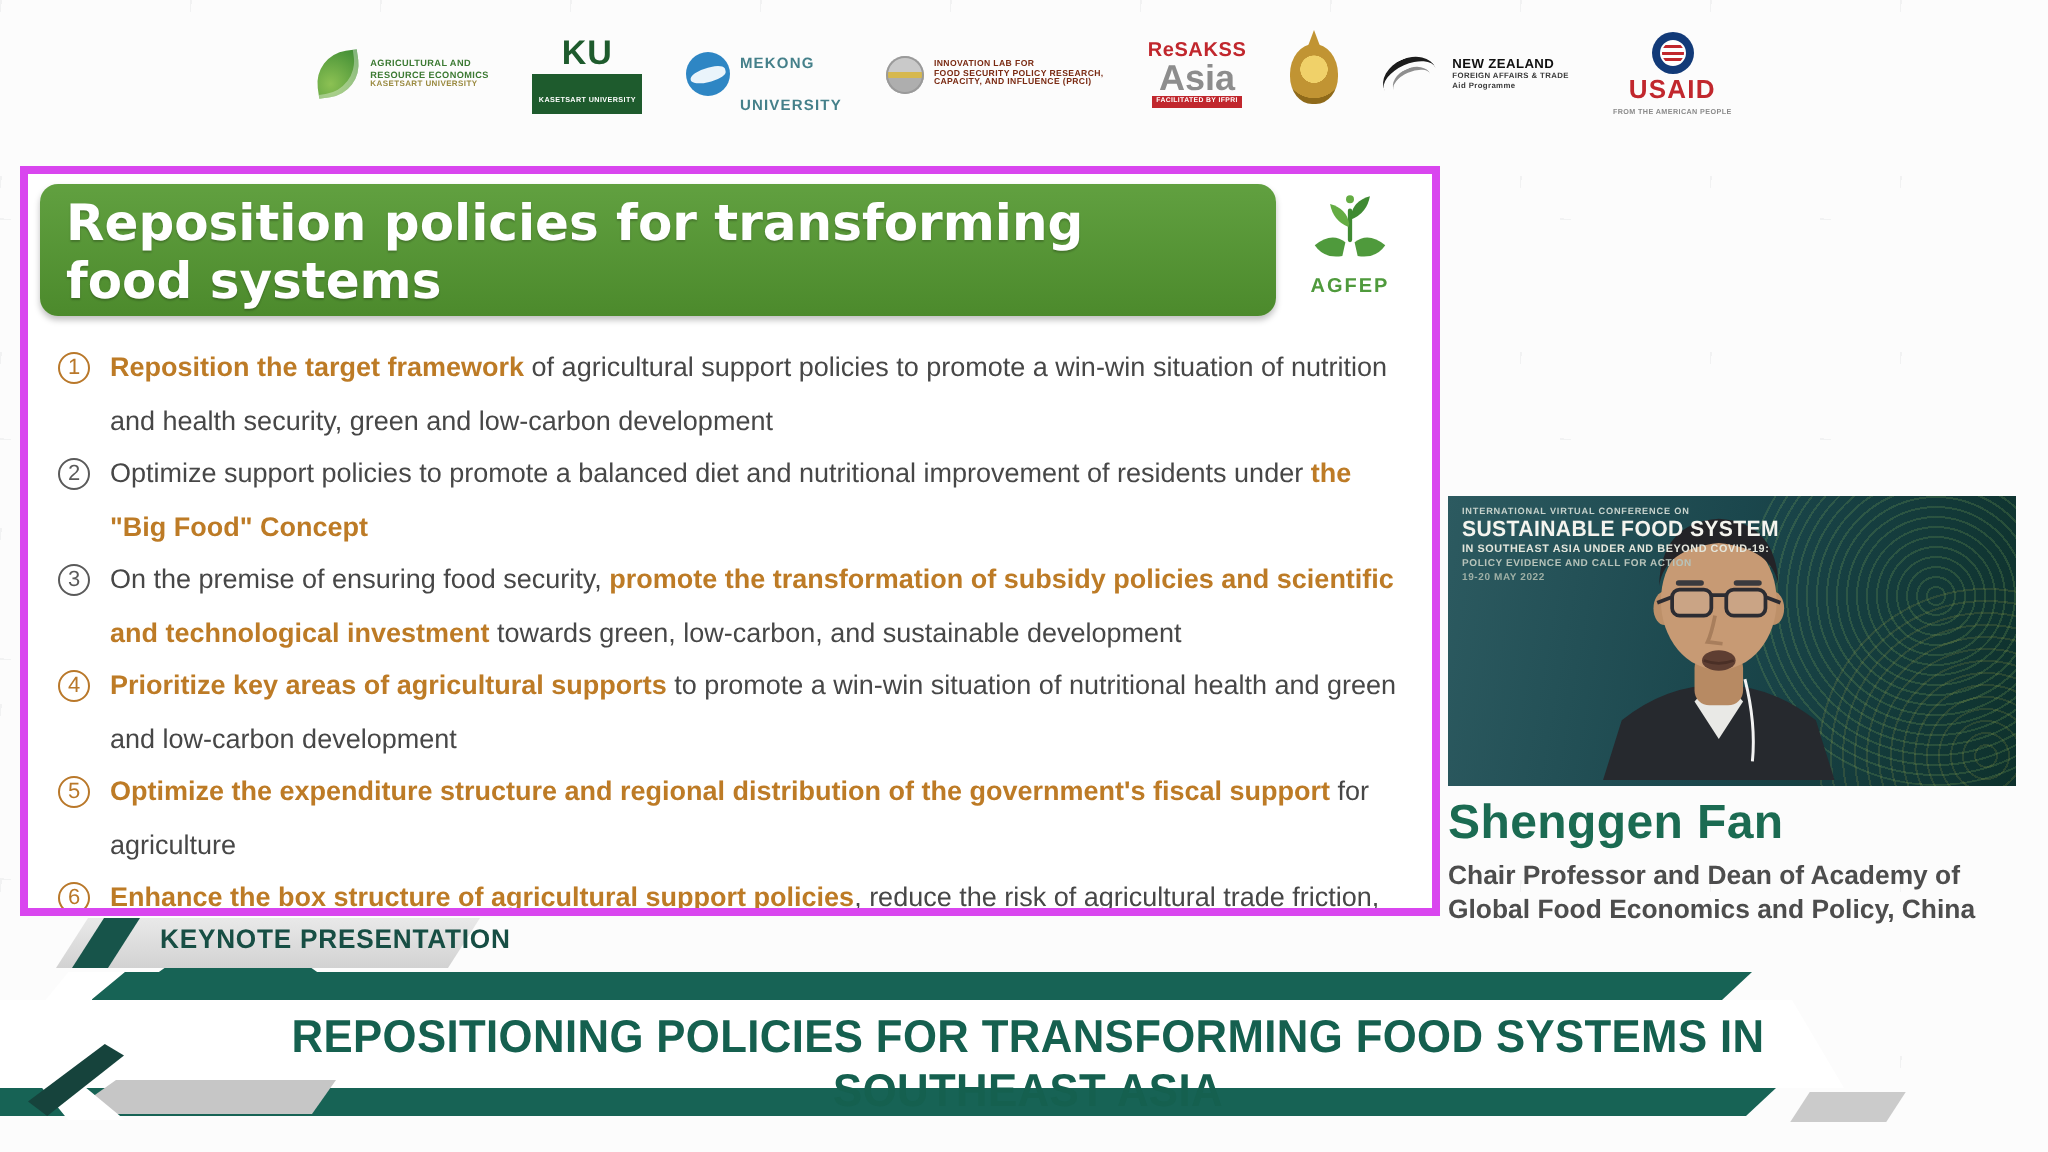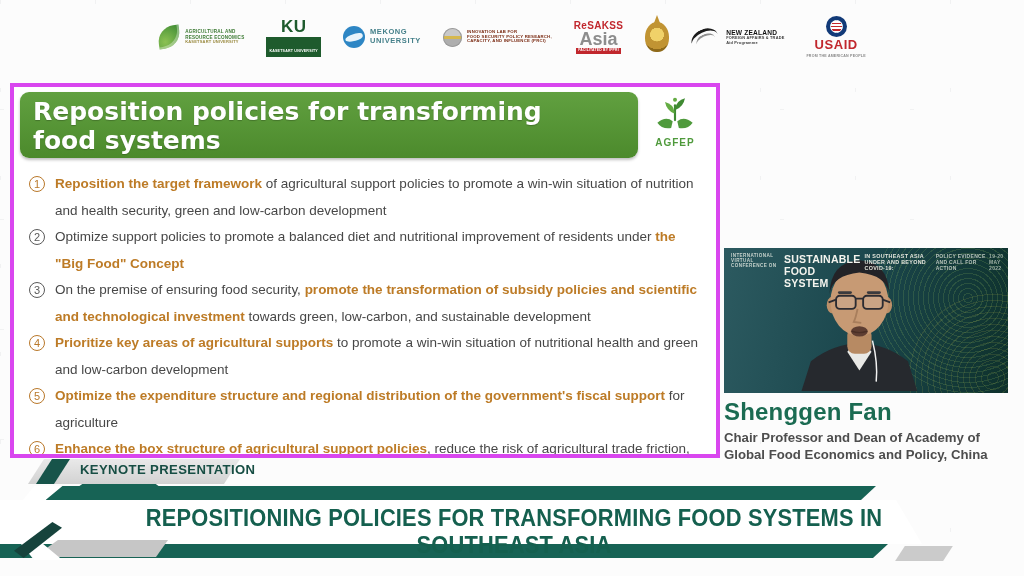--- a/index.html
+++ b/index.html
@@ -23,21 +23,21 @@
   .leaf-icon{width:22px;height:22px;background:radial-gradient(circle at 30% 70%,#8cc153,#3c8a33);border-radius:75% 0 75% 0;transform:rotate(-8deg);box-shadow:inset -2px -2px 0 rgba(255,255,255,.35);}
   .lg-agri-econ .llines span{color:#3c7a33;}
   .lg-agri-econ .llines span:last-child{color:#9a8a40;font-size:4px;}
 
   .ku-big{font-size:17px;font-weight:bold;color:#1e5b2d;letter-spacing:.5px;}
   .ku-bar{background:#1e5b2d;padding:1px 3px;display:block;}
   .lg-ku .llines span{color:#fff;font-size:3.6px;}
 
   .globe-icon{width:22px;height:22px;border-radius:50%;background:#2e86c4;position:relative;overflow:hidden;}
   .globe-icon::after{content:"";position:absolute;left:2px;top:8px;width:18px;height:7px;background:#eaf4fb;border-radius:60% 40% 50% 50%;transform:rotate(-14deg);}
-  .lg-mekong .llines span{color:#45808a;font-size:7.5px;letter-spacing:.6px;}
+  .lg-mekong .llines span{color:#45808a;font-size:7.5px;letter-spacing:.6px;margin-top:12px;}
 
   .prci-globe-icon{width:19px;height:19px;border-radius:50%;background:linear-gradient(180deg,#c9c9c9 0 42%,#d6b84f 42% 58%,#aeaeae 58%);box-shadow:inset 0 0 0 1px #9a9a9a;}
   .lg-prci .llines span{color:#7a2a12;font-size:4.3px;}
 
   .resakss-big{font-size:10px;font-weight:bold;color:#c1272d;letter-spacing:.3px;}
   .resakss-big2{font-size:18px;font-weight:bold;color:#8d8d8d;line-height:.85;}
   .lg-resakss .llines span{background:#c1272d;color:#fff;font-size:3.4px;padding:1px 2px;}
 
   .university-crest-icon{width:24px;height:30px;border-radius:50% 50% 46% 46%;background:radial-gradient(circle at 50% 42%,#f0d169 0 32%,#c19433 33% 68%,#8f6a1a 69%);position:relative;}
   .university-crest-icon::before{content:"";position:absolute;top:-7px;left:50%;transform:translateX(-50%);border-left:3px solid transparent;border-right:3px solid transparent;border-bottom:8px solid #c19433;}
@@ -63,21 +63,21 @@
   .slide-list{position:absolute;left:14px;right:10px;top:84px;}
   .item{position:relative;padding-left:27px;font-size:13.5px;line-height:26.5px;color:#474747;}
   .inum{position:absolute;left:1px;top:5px;width:16px;height:16px;border:1.3px solid #5a5a5a;border-radius:50%;font-size:11px;line-height:15.5px;text-align:center;color:#5a5a5a;box-sizing:border-box;}
   .inum.orange{border-color:#b9782a;color:#b9782a;}
   .seg-orange{color:#bd7b26;font-weight:700;}
 
   
   .video{position:absolute;left:724px;top:248px;width:284px;height:145px;overflow:hidden;background:linear-gradient(100deg,#2c5a60 0%,#1b474d 48%,#0e312c 100%);}
   .video::before{content:"";position:absolute;right:-55px;top:-45px;width:190px;height:190px;border-radius:50%;background:repeating-radial-gradient(circle at center,transparent 0 4px,rgba(150,195,95,.18) 4px 5px);}
   .video::after{content:"";position:absolute;right:-70px;bottom:-70px;width:170px;height:170px;border-radius:50%;background:repeating-radial-gradient(circle at center,transparent 0 5px,rgba(190,185,70,.15) 5px 6px);}
-  .overlay{position:absolute;left:7px;top:5px;z-index:3;display:flex;flex-direction:row;gap:1px;}
+  .overlay{position:absolute;left:7px;top:5px;z-index:3;display:flex;flex-direction:column;gap:1px;}
   .ovl-0{font-size:4.6px;color:#c6d2cc;letter-spacing:.4px;font-weight:bold;}
   .ovl-1{font-size:11px;color:#f4f4ee;font-weight:700;letter-spacing:.2px;transform:scaleX(.96);transform-origin:left;}
   .ovl-2{font-size:5.4px;color:#e4e6dc;font-weight:bold;letter-spacing:.3px;}
   .ovl-3{font-size:5px;color:#b7c3ba;font-weight:bold;letter-spacing:.3px;}
   .ovl-4{font-size:5px;color:#9fb0a6;font-weight:bold;letter-spacing:.3px;}
   .person{position:absolute;left:50%;bottom:-2px;transform:translateX(-55%);z-index:2;}
 
   
   .speaker{position:absolute;left:724px;top:398px;width:296px;}
   .speaker-name{font-size:24px;font-weight:700;color:#1b6b52;letter-spacing:.2px;}

